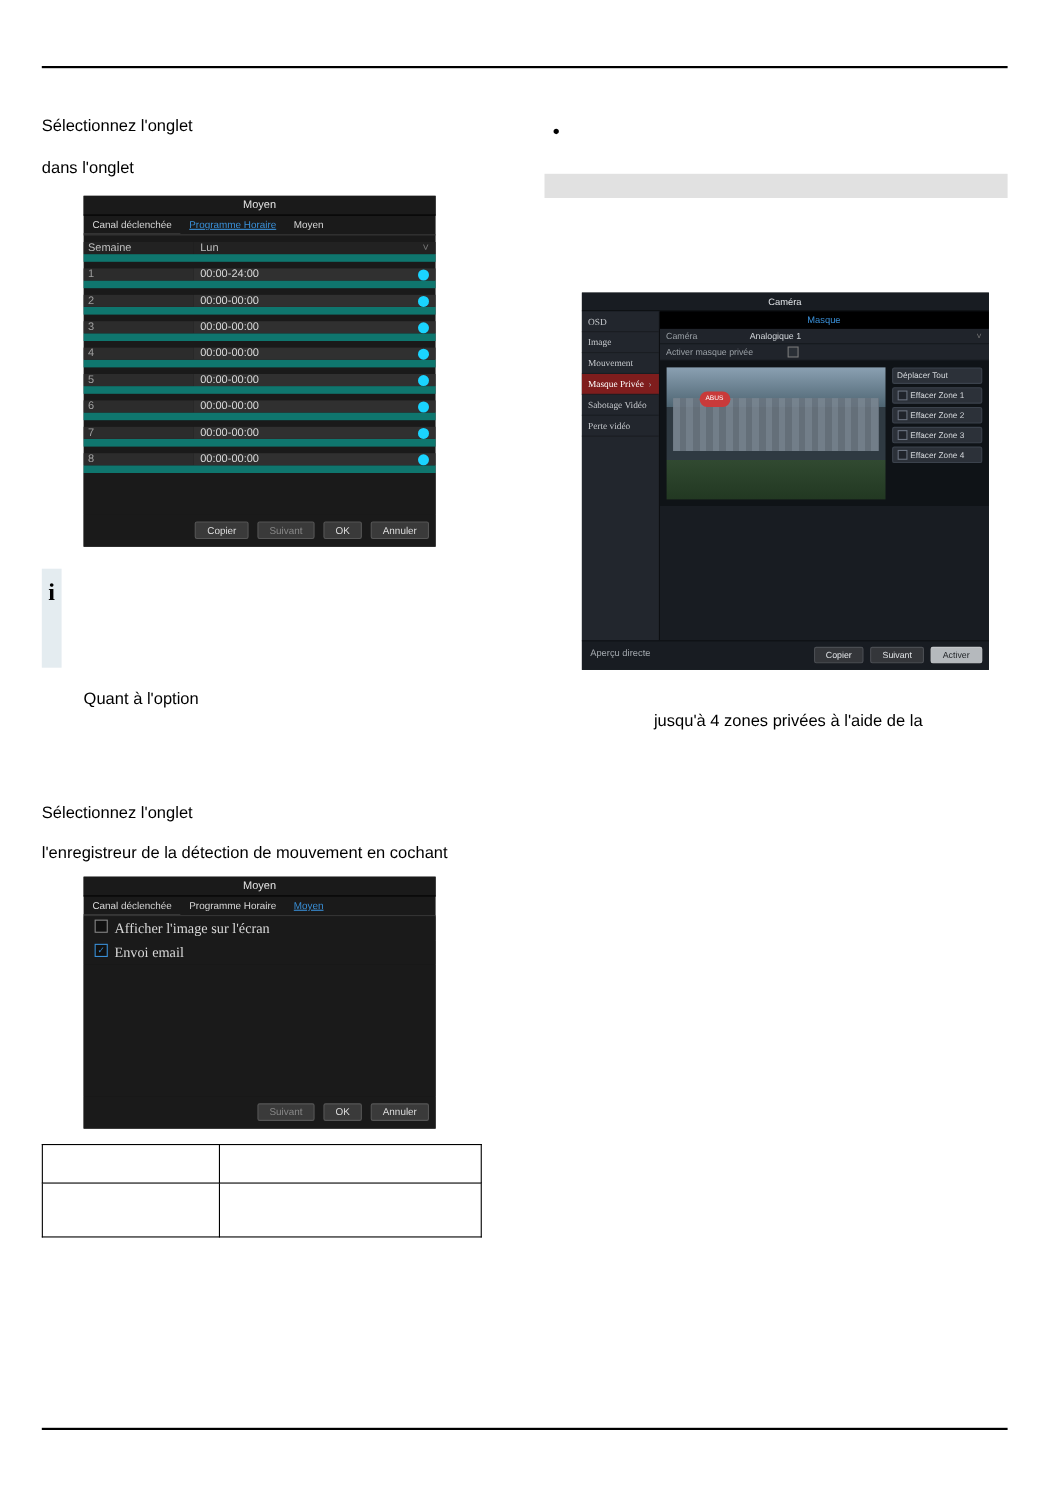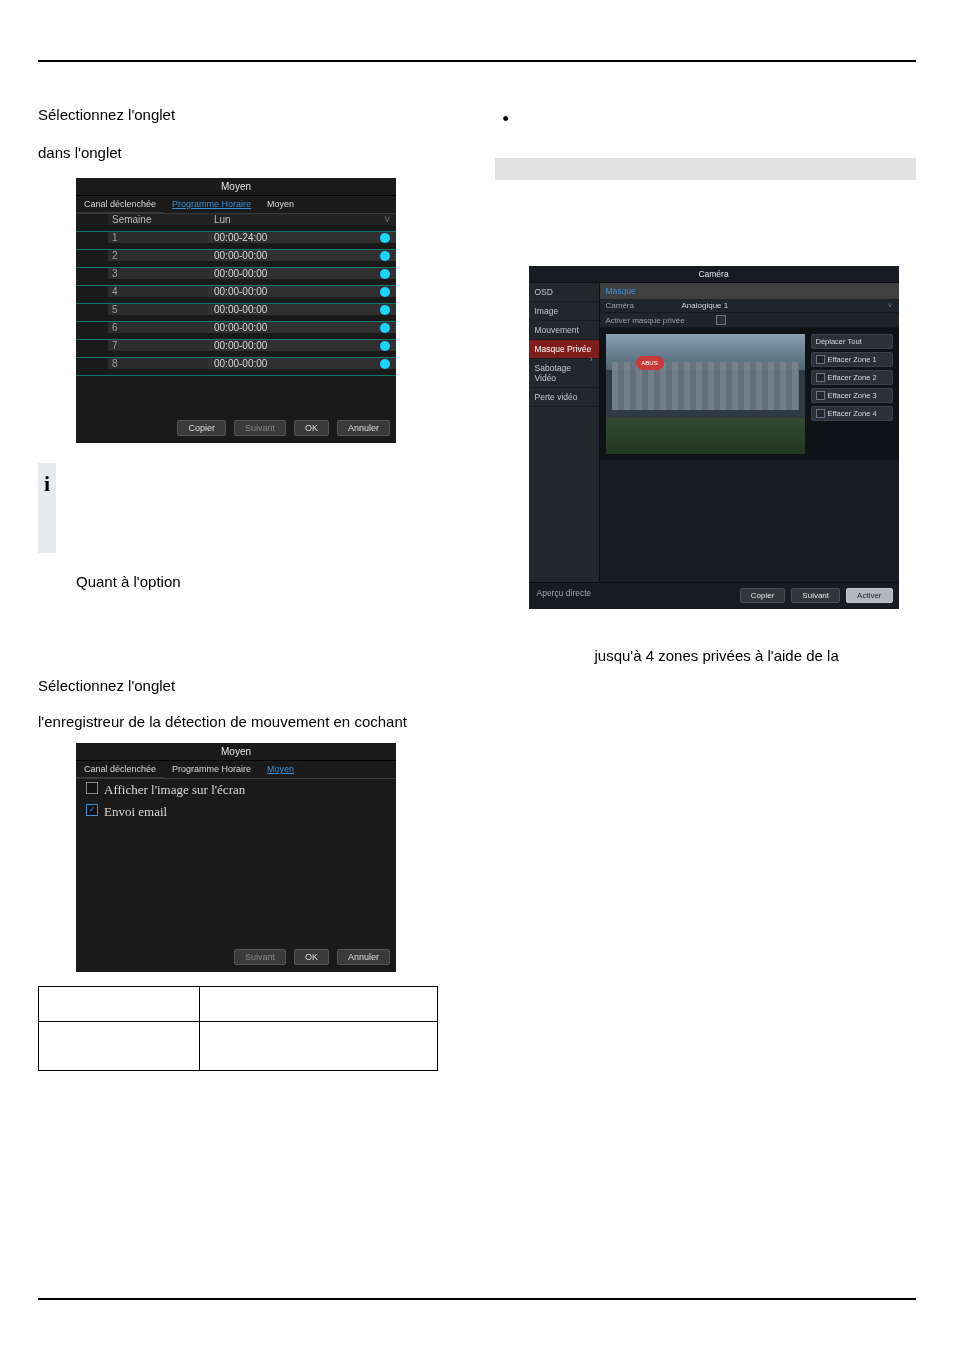--- a/index.html
+++ b/index.html
@@ -59,23 +59,22 @@
   .ui-tab{
     padding:3px 8px;
     font-size:9px;
     color:#d8d8d8;
   }
   .ui-tab.fix{ border-bottom:1px solid #3a3a3a; }
   .ui-tab.active{ color:#3a90d8; text-decoration:underline; }
   .ui-row{
     display:flex;
     height:17px;
-    align-items:flex-start;
-    border-bottom:1px solid #0f766e;
-    padding-left:32px;
+    align-items:flex-end;
+    border-bottom:7px solid #0f766e;
   }
   .ui-row .left{
     width:92px;
     padding:0 4px;
     background:#2c2c2c;
     color:#a0a0a0;
   }
   .ui-row .right{
     flex:1;
     padding:0 6px;
@@ -185,36 +184,38 @@
     background:#181c22;
     border-bottom:1px solid #0d0f12;
   }
   .cam-body{
     display:flex;
   }
   .cam-side{
     width:70px;
     background:#22262d;
     border-right:1px solid #0d0f12;
+    font-family:Liberation Serif, serif;
   }
   .cam-side .sitem{
     padding:4px 6px;
     color:#c6c9cd;
     border-bottom:1px solid #1a1d22;
   }
   .cam-side .sitem.active{ background:#7f1d1d; color:#fff; }
   .cam-side .sitem.active .carr{ float:right; color:#9da3a8; }
   .cam-main{
     flex:1;
     padding:0;
   }
   .cam-sub{
     padding:3px 6px;
     color:#3a90d8;
-    background:#404040;
+    background:#000000;
+    text-align:center;
   }
   .cam-row{
     display:flex;
     align-items:center;
     padding:2px 6px;
     background:#20242b;
     border-bottom:1px solid #15181d;
     font-size:8px;
   }
   .cam-row .k{ width:76px; color:#9aa0a6;}

